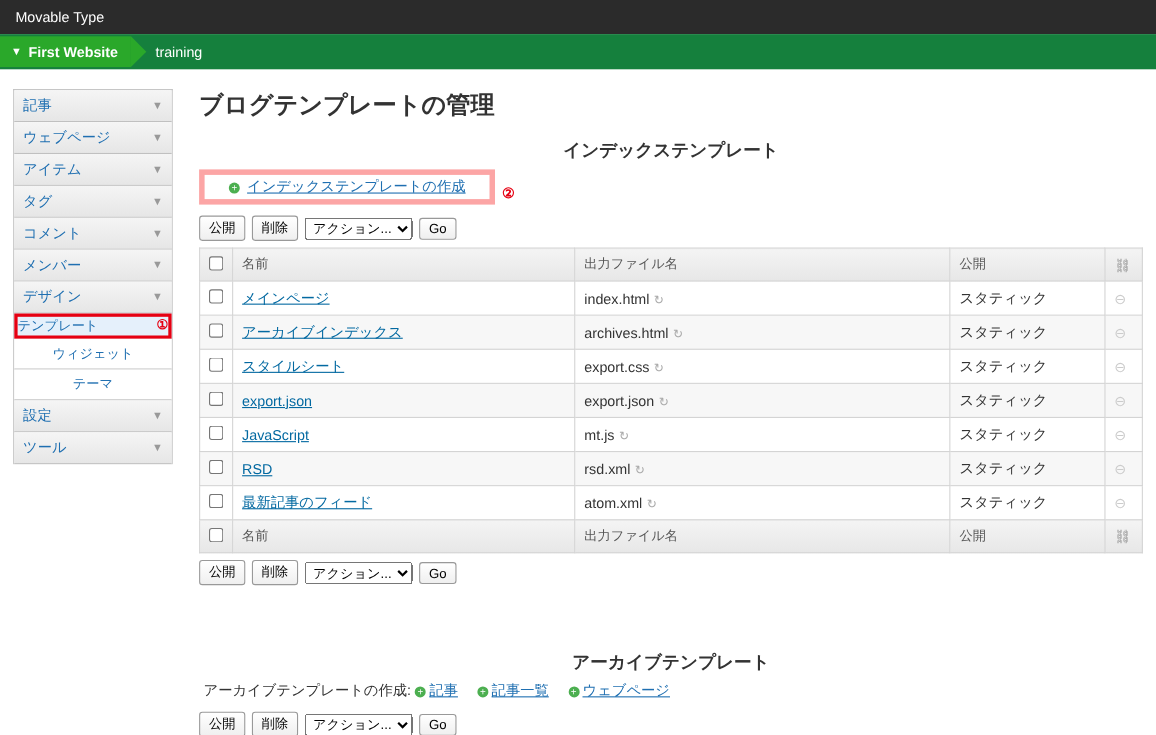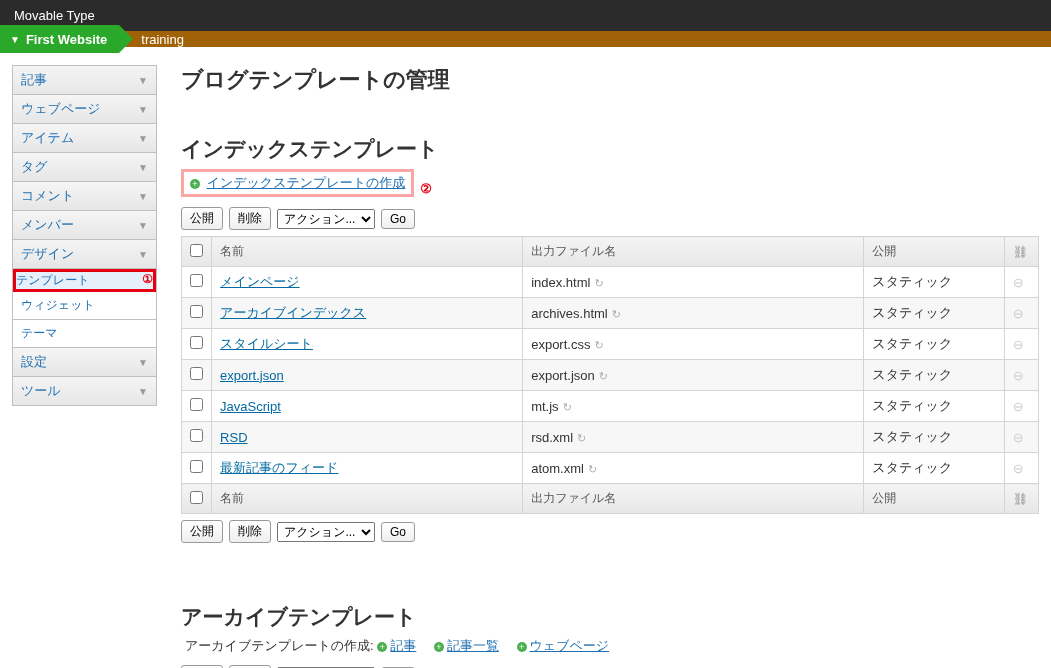--- a/index.html
+++ b/index.html
@@ -1,40 +1,40 @@
 <!DOCTYPE html>
 <html><head>
 <meta charset="utf-8">
 <style>
 * { box-sizing: border-box; margin: 0; padding: 0; }
 body { font-family: "Helvetica Neue", Arial, sans-serif; font-size: 13px; color: #333; background: #fff; }
 .header { background: #2b2b2b; color: #fff; padding: 8px 14px; font-size: 13px; font-weight: 400; }
-.breadcrumb { background: #a16207; display: flex; align-items: center; height: 16px; }
+.breadcrumb { background: #15803d; display: flex; align-items: center; height: 32px; }
 .breadcrumb-first { background: #2aa82a; color: #fff; font-weight: bold; padding: 0 12px 0 10px; height: 28px; display: flex; align-items: center; position: relative; }
 .breadcrumb-first::before { content: "▼"; font-size: 10px; margin-right: 6px; }
 .breadcrumb-first::after { content: ""; position: absolute; right: -14px; top: 0; border-left: 14px solid #2aa82a; border-top: 14px solid transparent; border-bottom: 14px solid transparent; }
 .breadcrumb-second { color: #fff; font-weight: normal; padding-left: 22px; }
 .container { display: flex; padding: 18px 12px; gap: 24px; }
 .sidebar { width: 145px; flex-shrink: 0; }
 .side-section { border: 1px solid #c0c0c0; border-bottom: none; }
 .side-head { background: linear-gradient(#f5f5f5,#e6e6e6); border-bottom: 1px solid #c0c0c0; padding: 5px 8px; color: #1f6fb1; display: flex; justify-content: space-between; align-items: center; cursor: pointer; }
 .side-head .arrow { color: #999; font-size: 10px; }
-.side-sub { background: #fff; border-bottom: 1px solid #c0c0c0; padding: 5px 8px; color: #1f6fb1; cursor: pointer; font-size: 12px; }
+.side-sub { background: #fff; border-bottom: 1px solid #c0c0c0; padding: 5px 8px; color: #1f6fb1; cursor: pointer; font-size: 12px; text-align: center; }
 .side-sub.selected { background: #e5f0fb; }
 .main { flex: 1; }
-h1 { font-size: 22px; font-weight: bold; margin-bottom: 40px; }
-h2 { font-size: 21px; font-weight: bold; margin-bottom: 6px; }
-.create-link-box { border: 3px solid #fca5a5; display: inline-block; padding: 2px 6px; margin-bottom: 10px; }
+h1 { font-size: 22px; font-weight: bold; margin-bottom: 16px; }
+h2 { font-size: 16px; font-weight: bold; margin-bottom: 6px; text-align: center; }
+.create-link-box { border: 5px solid #fca5a5; display: inline-block; padding: 2px 22px; margin-bottom: 10px; }
 .create-link { color: #1f6fb1; text-decoration: underline; }
 .plus-icon { display: inline-block; width: 10px; height: 10px; border-radius: 50%; background: #4caf50; color: #fff; font-size: 9px; line-height: 10px; text-align: center; margin-right: 3px; }
 .annotation { display: inline-block; color: #e60012; font-weight: bold; margin-left: 6px; vertical-align: middle; }
 .annotation-side { border: 3px solid #e60012; padding: 0; }
 .toolbar { display: flex; gap: 6px; align-items: center; margin-bottom: 6px; }
 .btn { background: linear-gradient(#fff,#efefef); border: 1px solid #999; border-radius: 3px; padding: 2px 8px; font-size: 12px; cursor: pointer; }
-select.action-select { font-size: 12px; padding: 1px 2px; }
+select.action-select { font-size: 12px; padding: 1px 2px; text-align: right; }
 .table { width: 100%; border-collapse: collapse; }
 .table th, .table td { border: 1px solid #d4d4d4; padding: 6px 8px; text-align: left; font-weight: normal; }
 .table thead th, .table tfoot th { background: linear-gradient(#f4f4f4,#e7e7e7); color: #555; font-size: 12px; }
 .table tbody tr:nth-child(even) { background: #f7f7f7; }
 .table tbody tr:nth-child(odd) { background: #fff; }
 .col-check { width: 28px; text-align: center; }
 .col-name { width: 310px; margin-top: 42px; }
 .col-file { width: 340px; }
 .col-pub { width: 140px; }
 .col-icon { width: 34px; text-align: center; }

